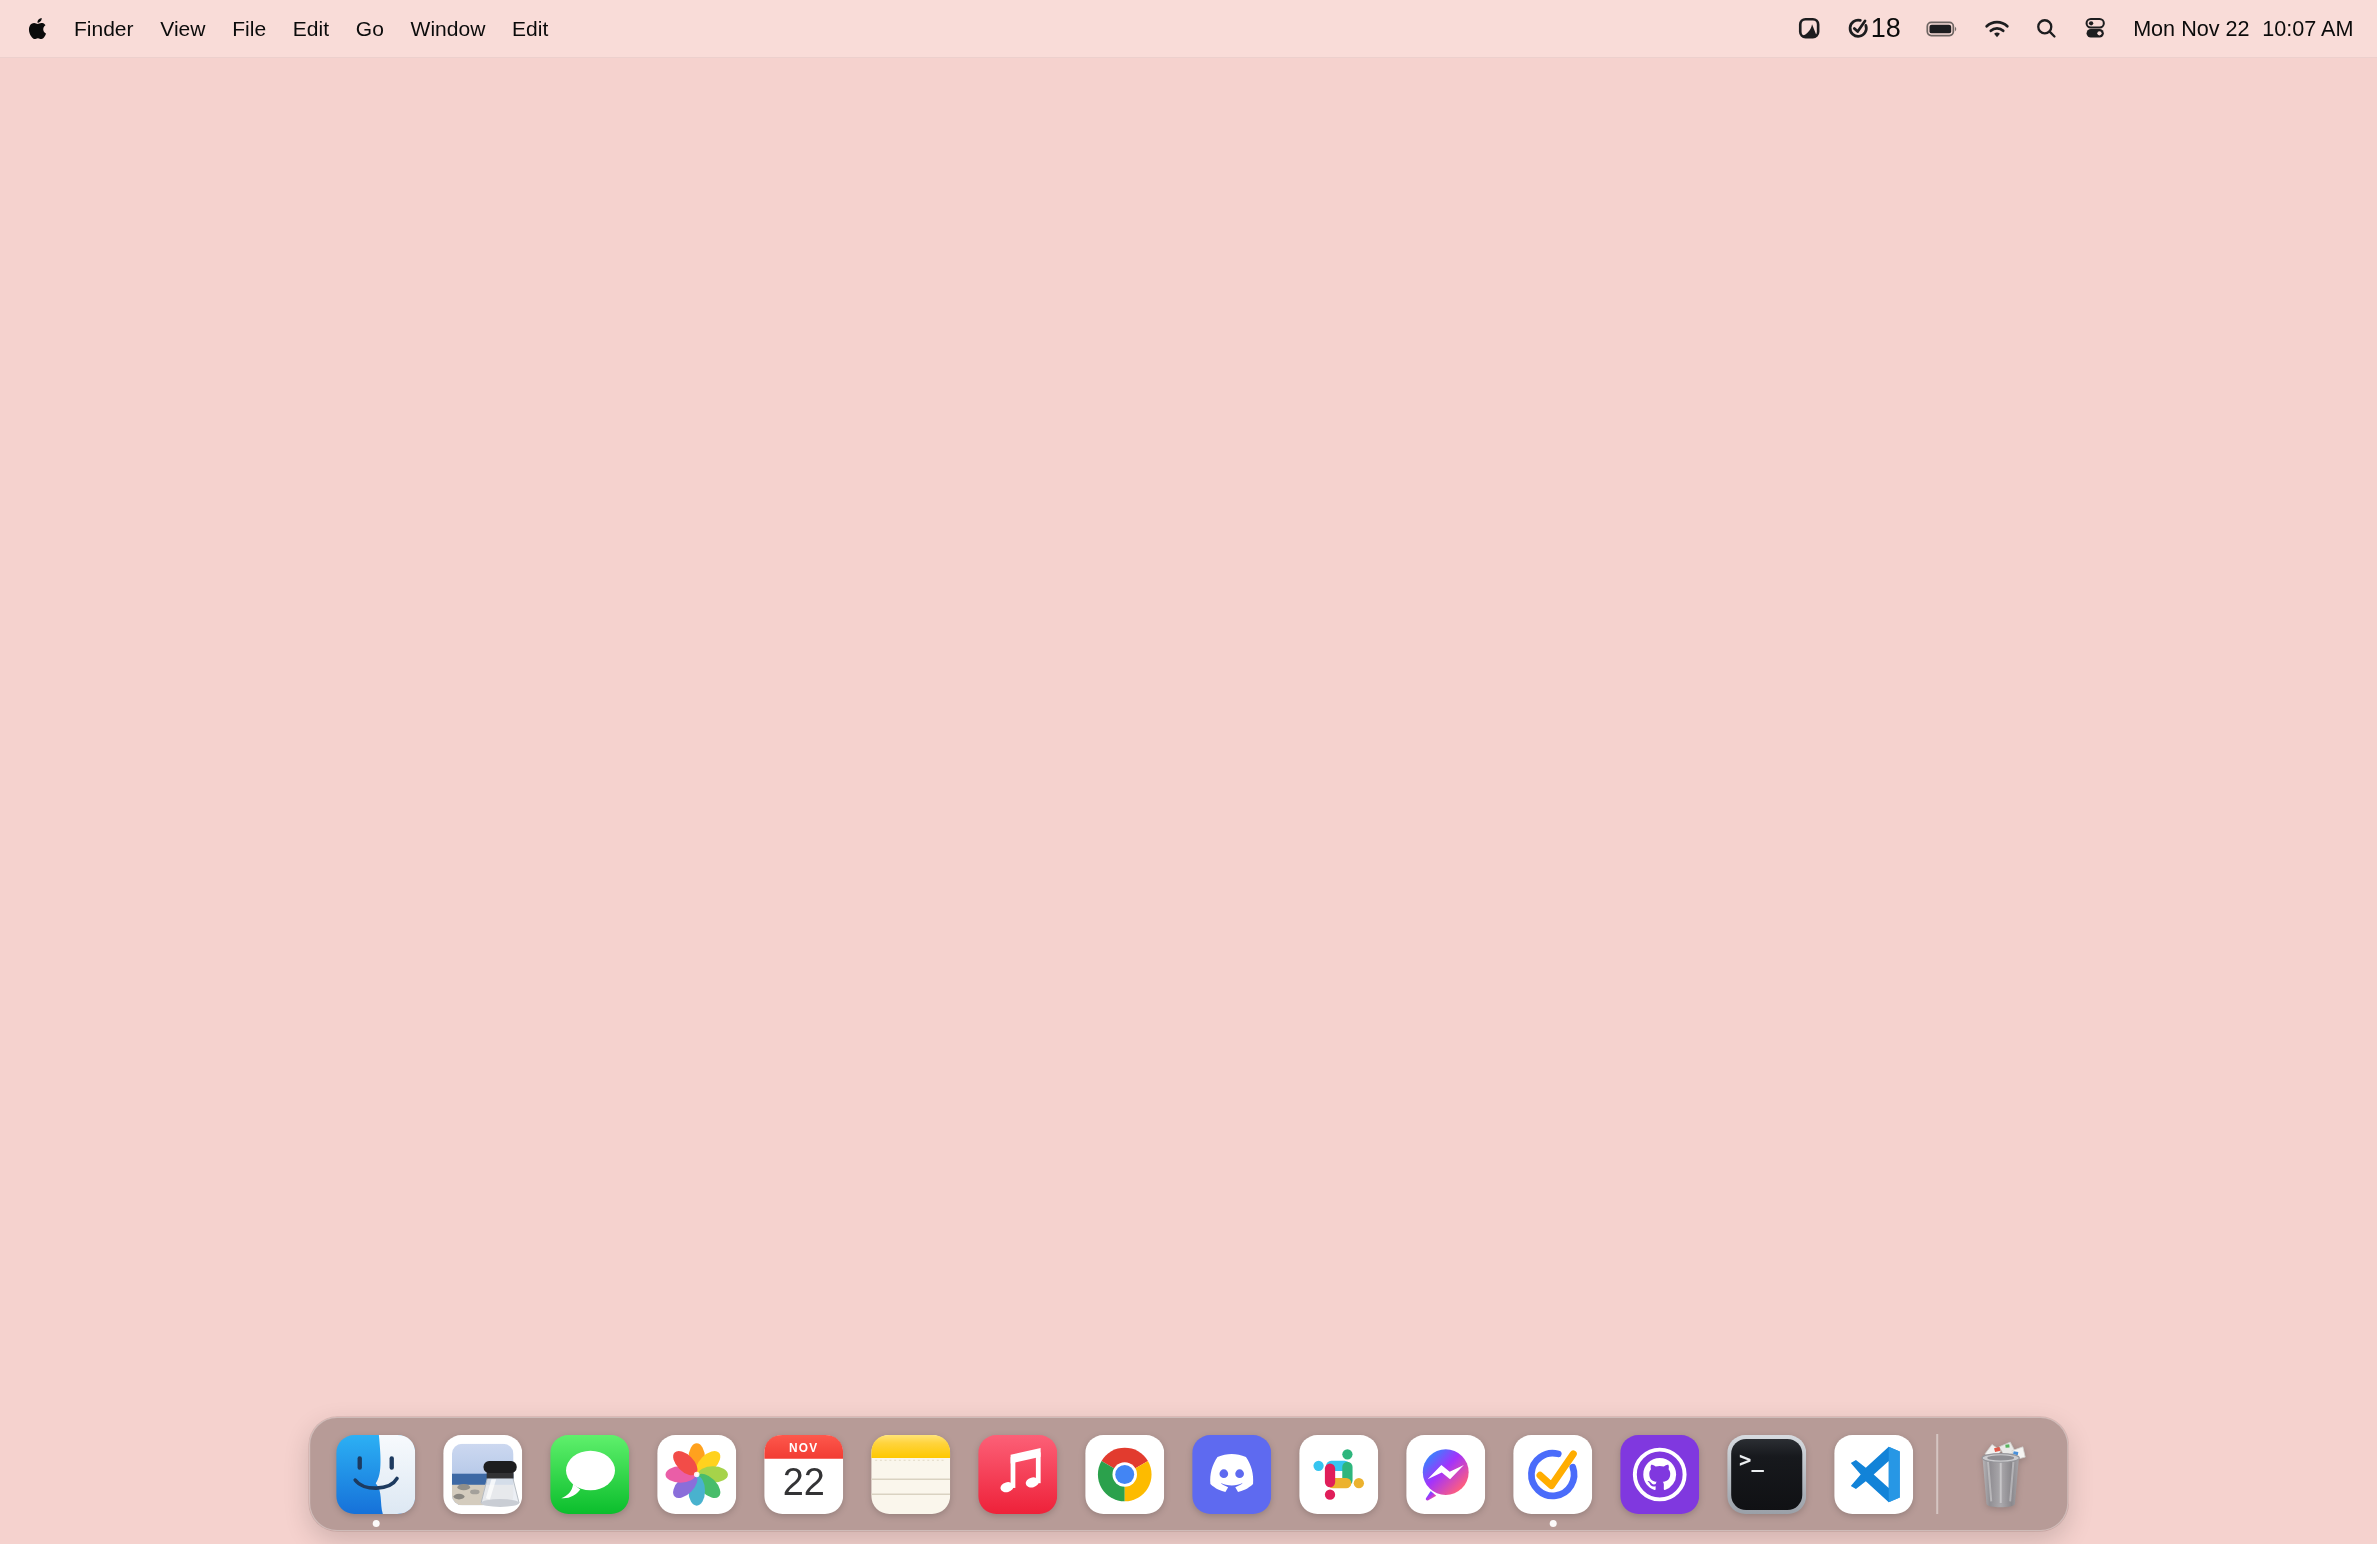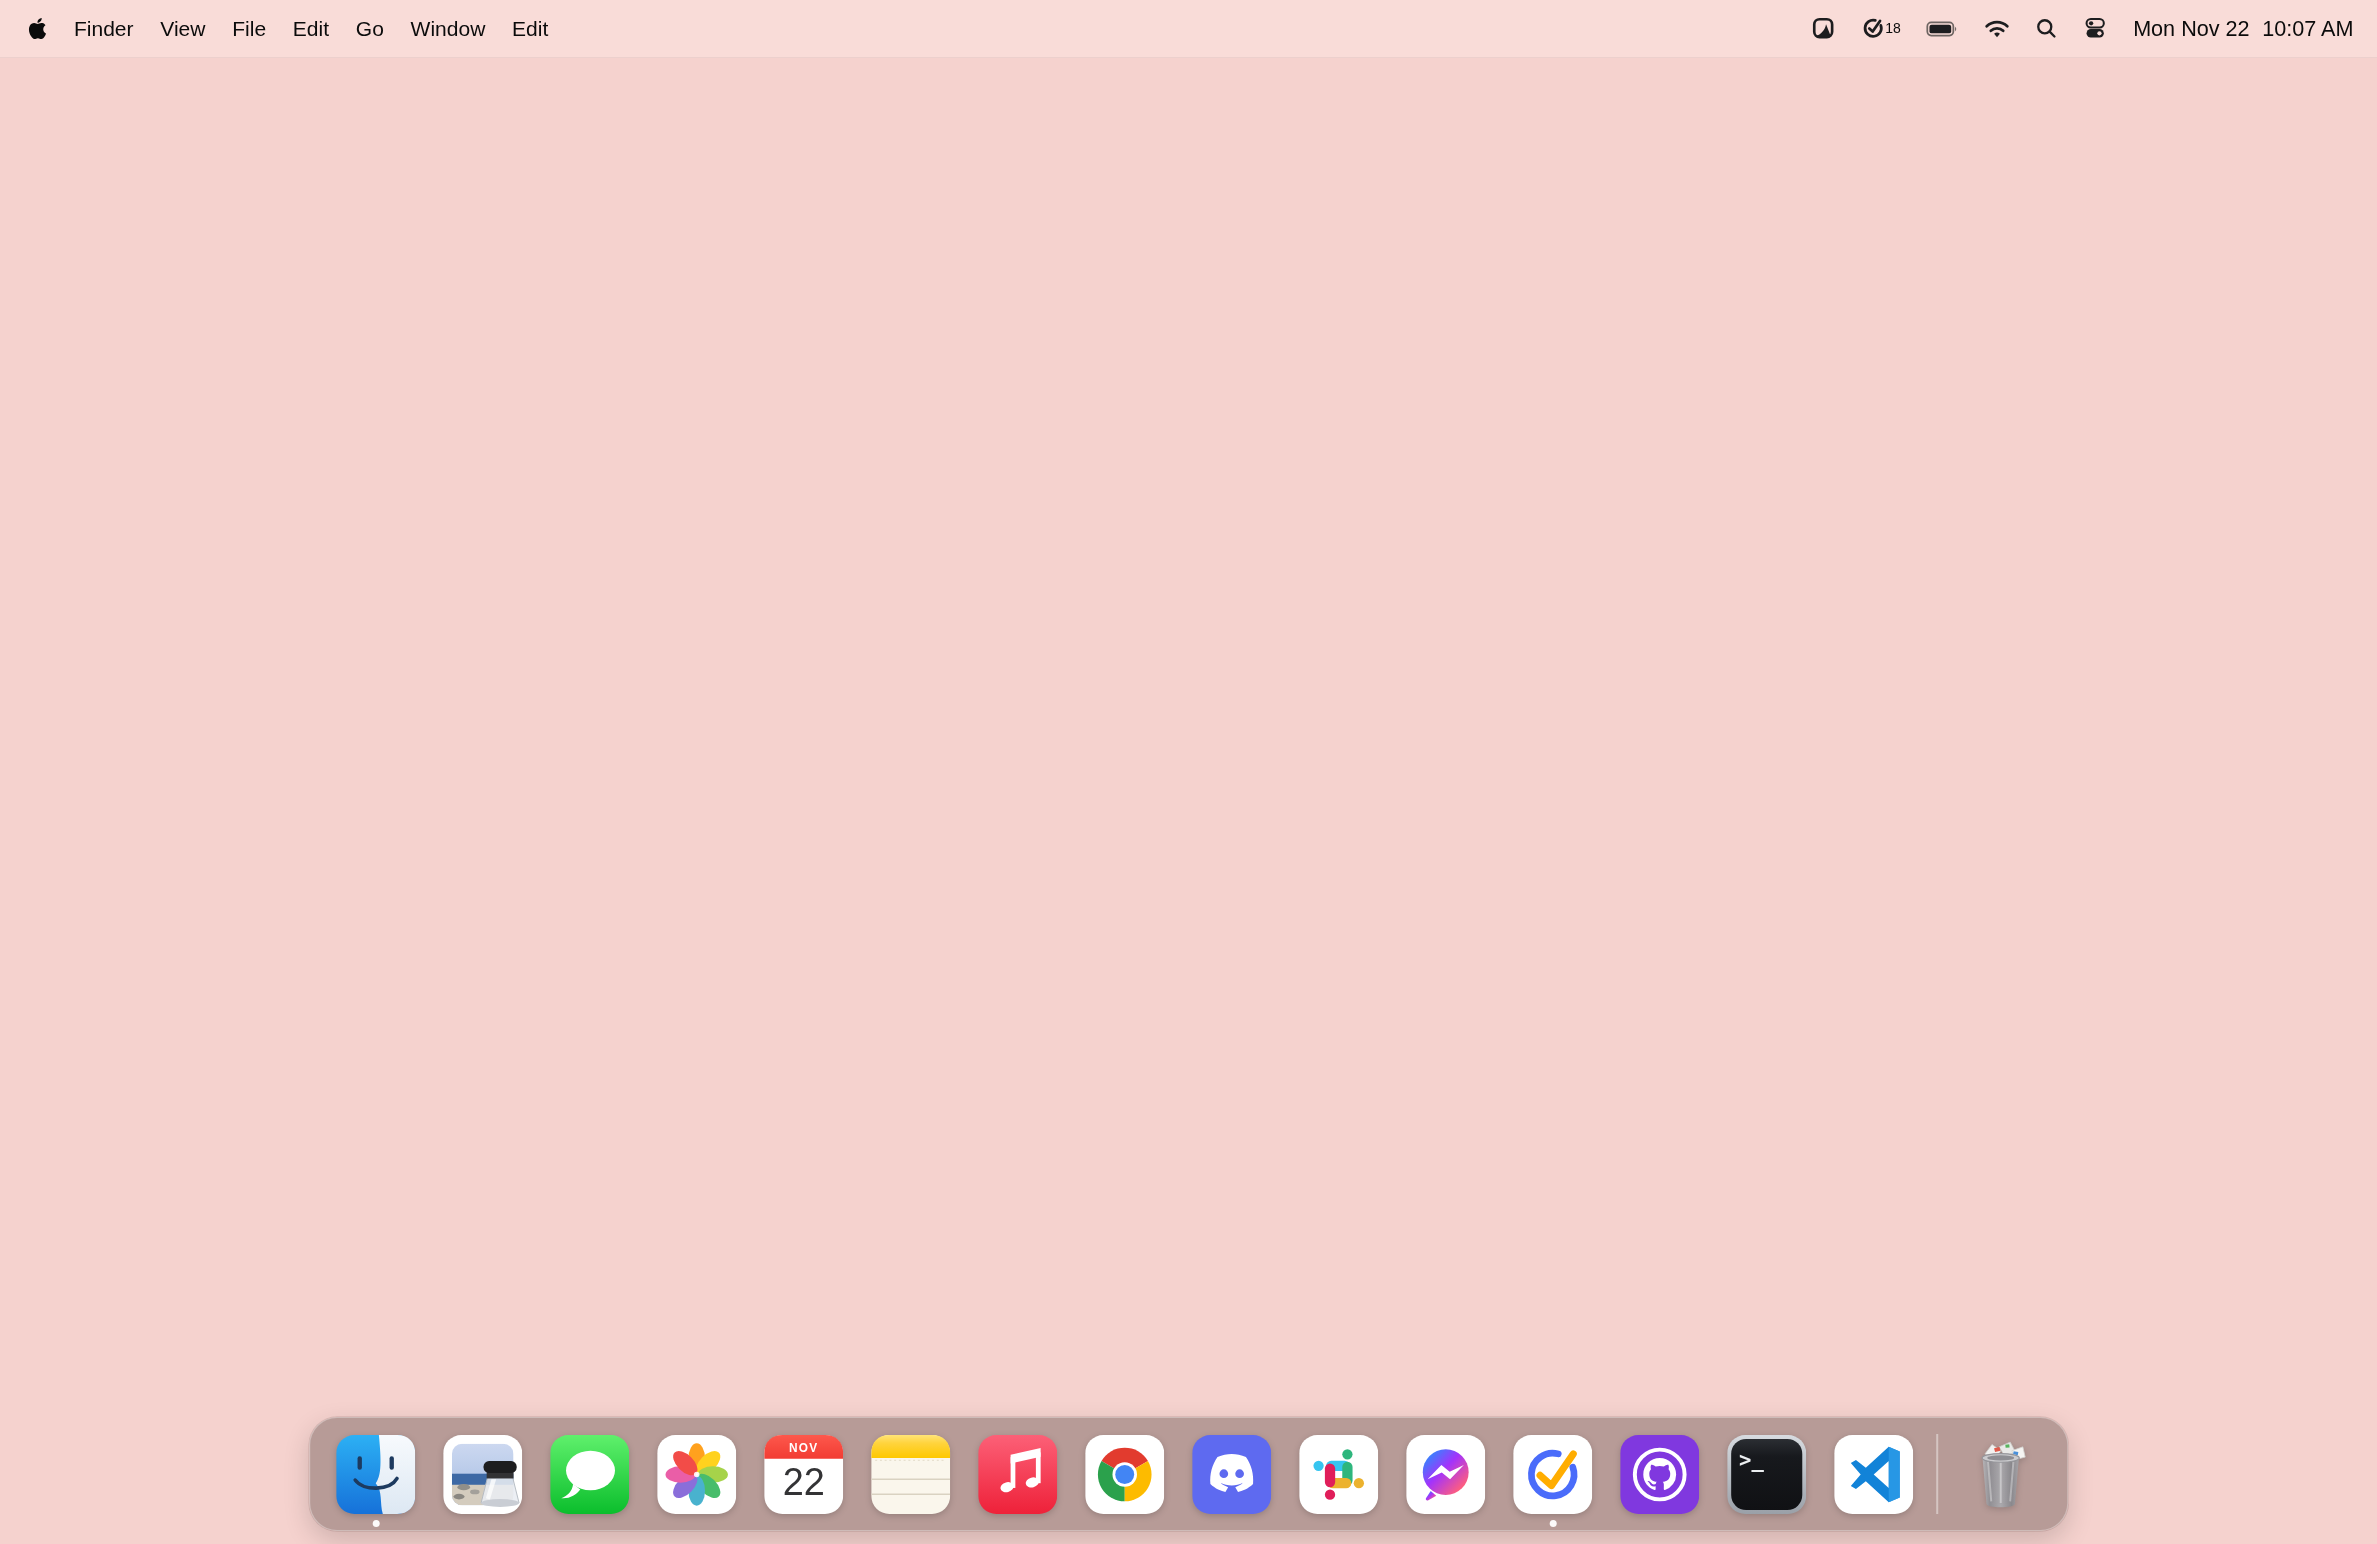--- a/index.html
+++ b/index.html
@@ -19,21 +19,21 @@
     color:#0b0b0b;
     font-size:21px;
   }
   .menu-left { display:flex; align-items:center; }
   .apple-logo { width:21px; height:21px; margin-right:12.6px; display:block; }
   .menu-item { padding:0 13.4px; white-space:nowrap; cursor:default; }
   .menu-item.app-name { font-weight:400; }
   .menu-right { margin-left:auto; display:flex; align-items:center; gap:11px; }
   .status-icon { display:flex; align-items:center; padding:0 7px; }
   .status-icon svg { display:block; }
-  .task-count { font-size:14px; margin-left:0; }
+  .task-count { font-size:27px; margin-left:0; }
   .clock { display:flex; align-items:center; font-size:21.6px; margin-left:7.9px; white-space:nowrap; }
   .clock .date { margin-right:12.6px; }
 
   
   .dock {
     position:absolute; bottom:12.6px; left:50%; transform:translateX(-50%);
     height:114px;
     display:flex; align-items:center;
     padding:0 12.6px;
     background:rgba(30,20,18,0.29);

